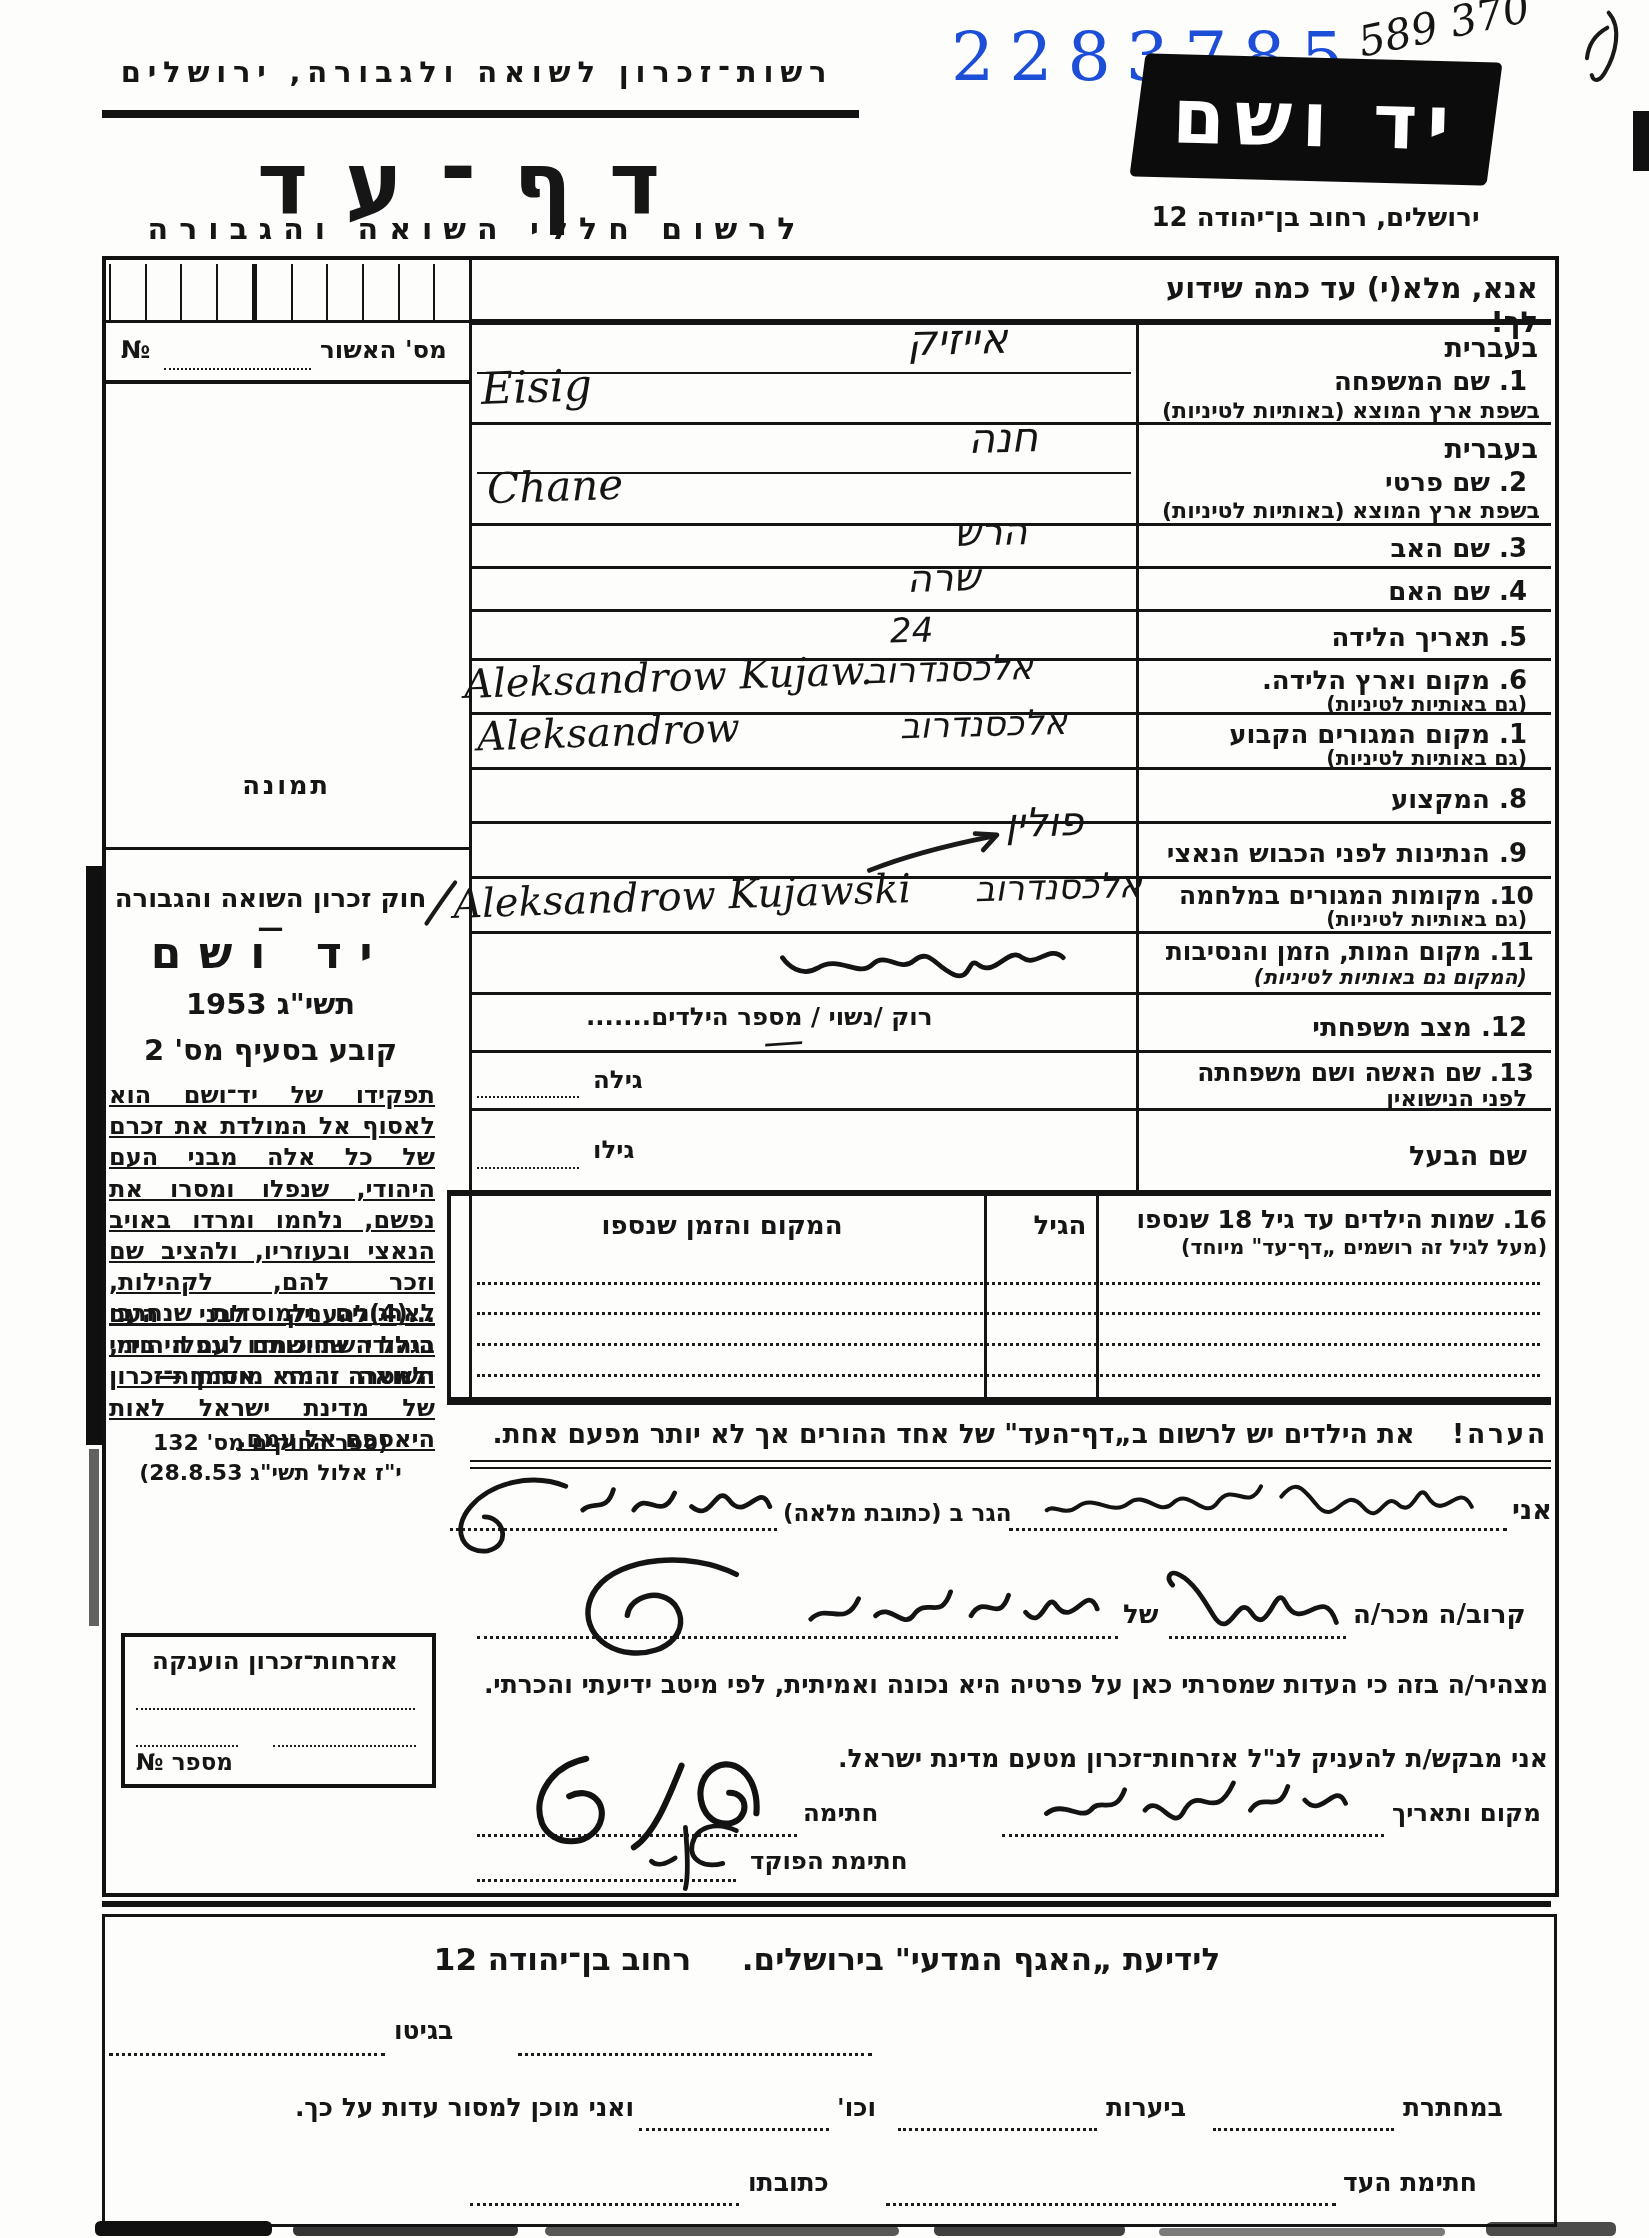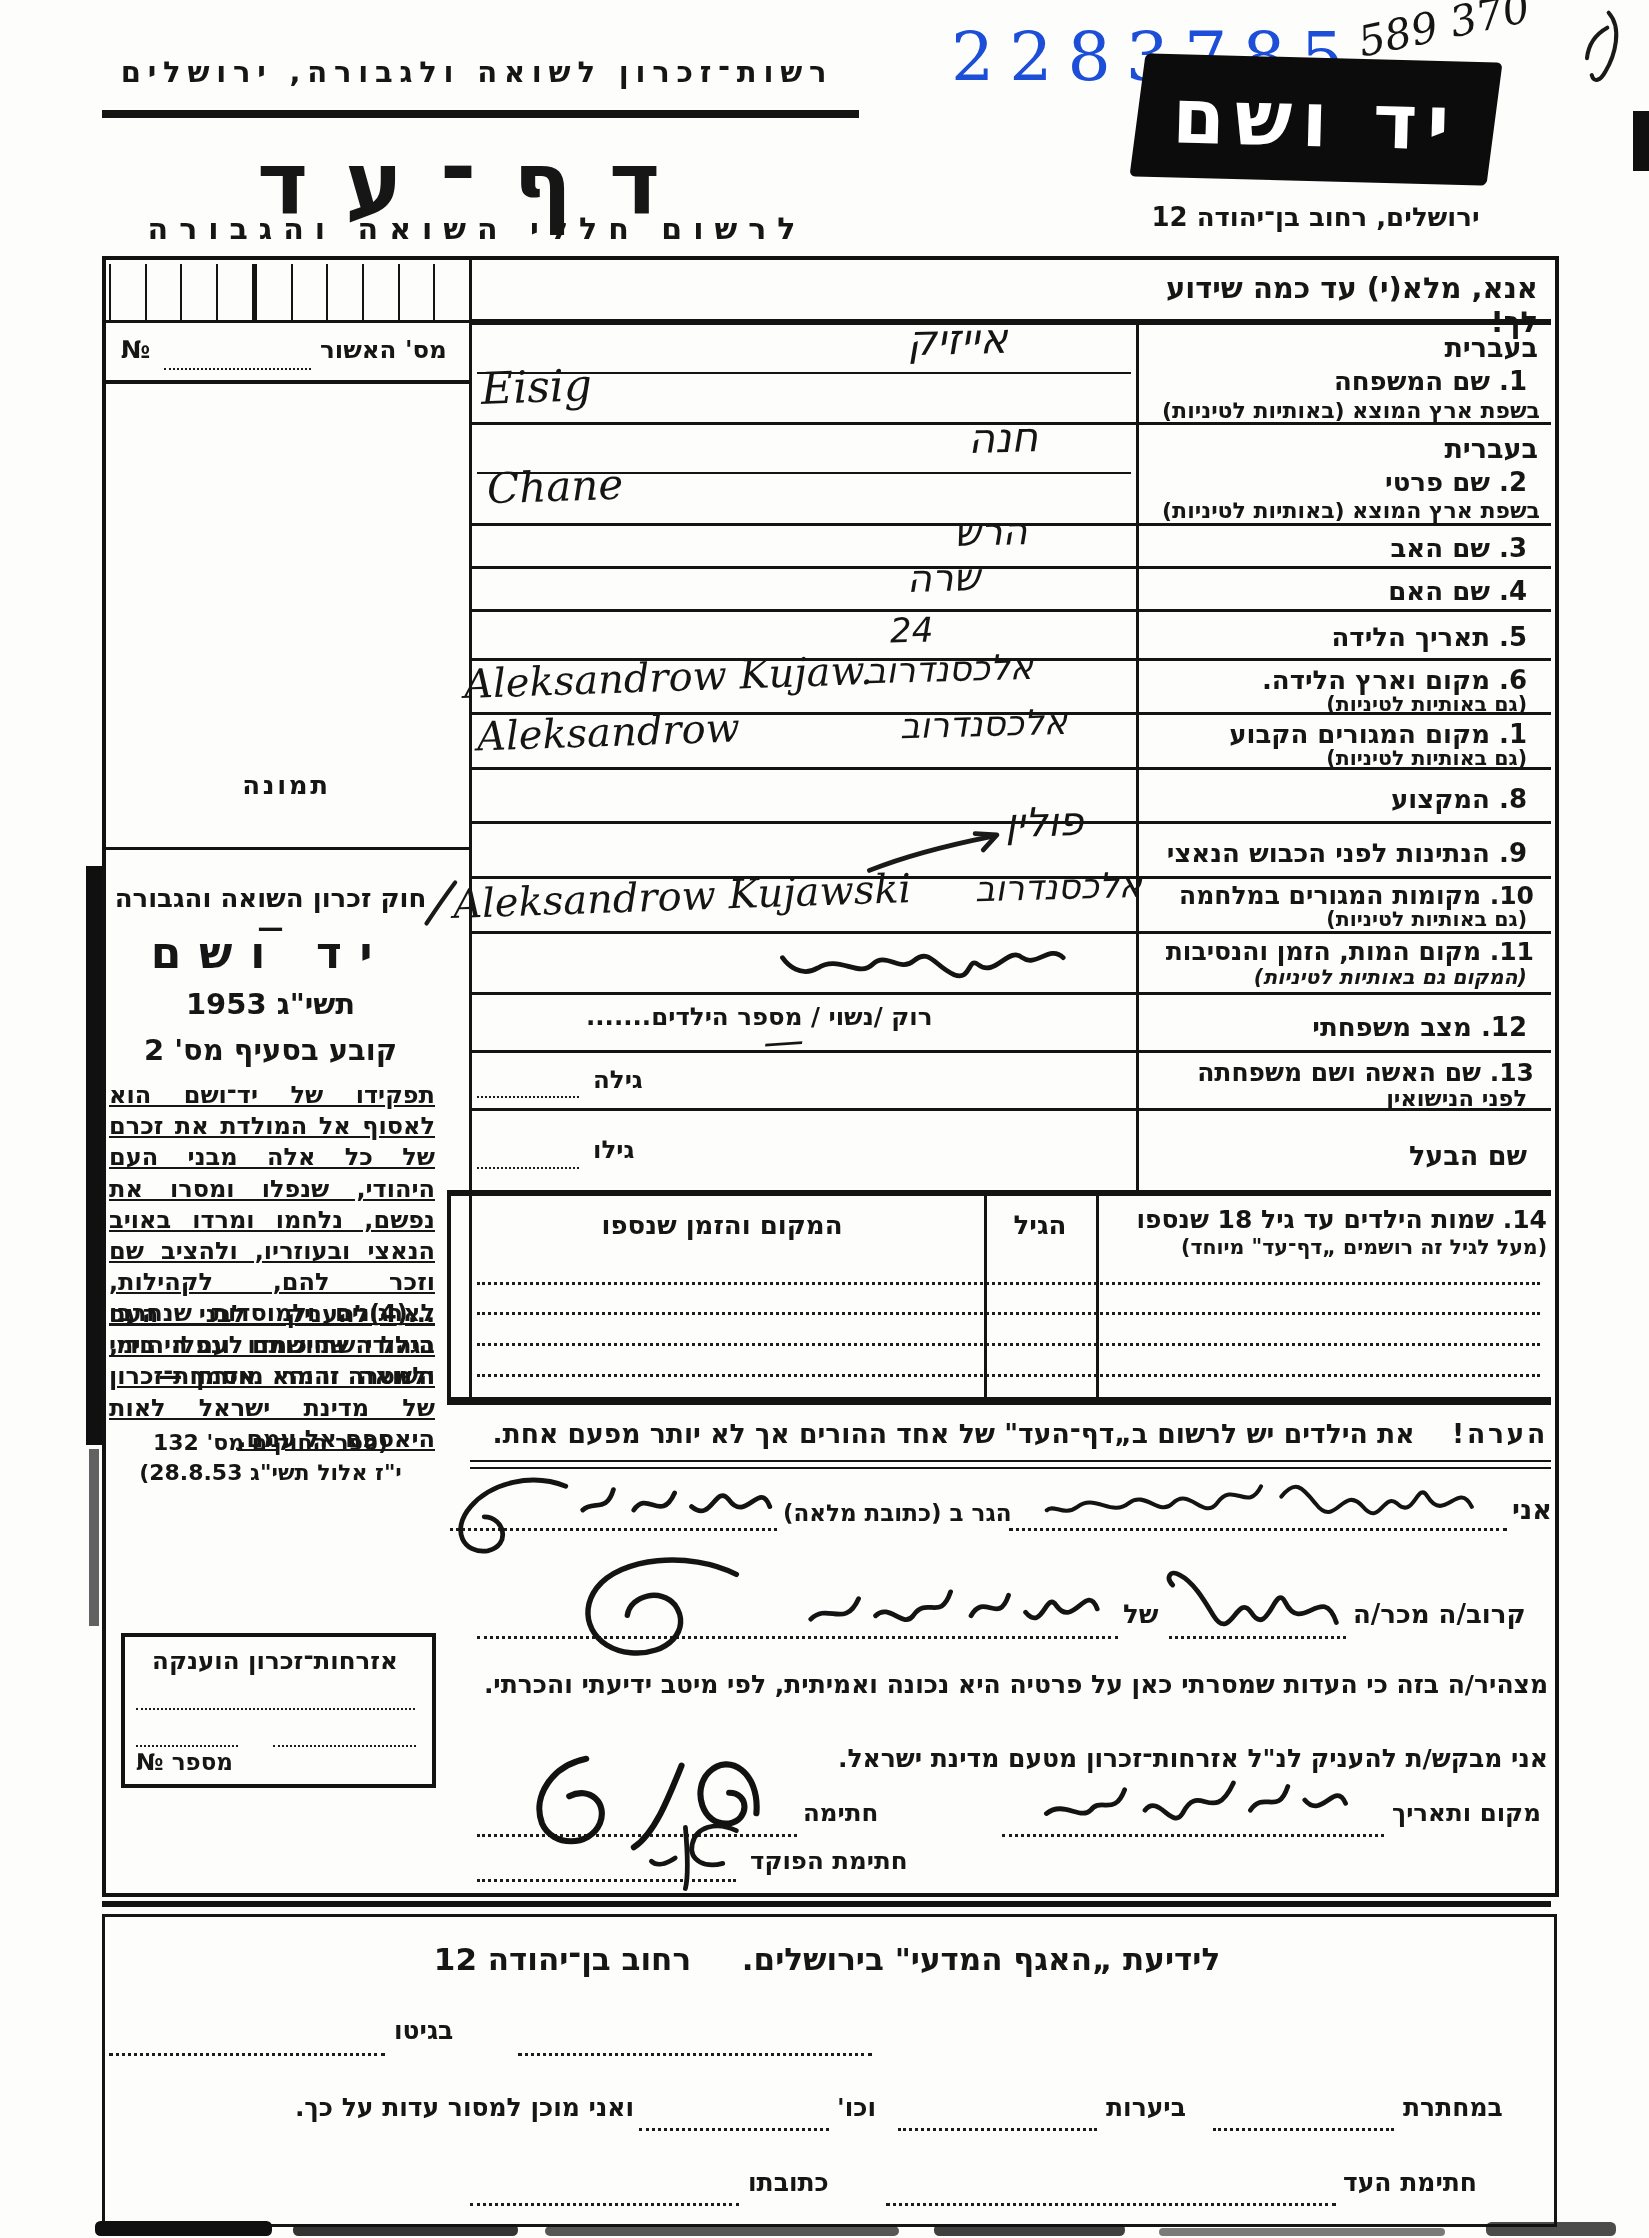--- a/index.html
+++ b/index.html
@@ -165,23 +165,23 @@
 
   <div class="dots" style="left:477px;top:1096px;width:102px;border-bottom-width:2.7px;"></div>
   <div class="abs rtl b" style="left:593px;top:1065px;font-size:24.5px;">גילה</div>
   <div class="dots" style="left:477px;top:1167px;width:102px;border-bottom-width:2.7px;"></div>
   <div class="abs rtl b" style="left:593px;top:1135px;font-size:24.5px;">גילו</div>
 
   <div class="rule thick" style="left:447px;top:1190px;width:1104px;"></div>
   <div class="vline" style="left:447px;top:1190px;height:211px;width:4.1px;"></div>
   <div class="vline" style="left:984px;top:1190px;height:211px;"></div>
   <div class="vline" style="left:1096px;top:1190px;height:211px;"></div>
-  <div class="abs rtl b" style="left:1111px;top:1205px;width:436px;font-size:25px;">14. שמות הילדים עד גיל 18 שנספו</div>
+  <div class="abs rtl b" style="left:1111px;top:1205px;width:436px;font-size:25px;">16. שמות הילדים עד גיל 18 שנספו</div>
   <div class="abs rtl b" style="left:1111px;top:1235px;width:436px;font-size:20.5px;">(מעל לגיל זה רושמים „דף־עד" מיוחד)</div>
-  <div class="abs rtl b" style="left:984px;top:1210px;width:112px;text-align:center;font-size:26px;">הגיל</div>
+  <div class="abs rtl b" style="left:984px;top:1210px;width:112px;text-align:center;font-size:26px;padding-left:20px;">הגיל</div>
   <div class="abs rtl b" style="left:470px;top:1210px;width:504px;text-align:center;font-size:26px;">המקום והזמן שנספו</div>
   <div class="dots" style="left:477px;top:1282px;width:1063px;"></div>
   <div class="dots" style="left:477px;top:1312px;width:1063px;"></div>
   <div class="dots" style="left:477px;top:1343px;width:1063px;"></div>
   <div class="dots" style="left:477px;top:1374px;width:1063px;"></div>
 
   <div class="rule thick" style="left:447px;top:1397px;width:1104px;height:8.2px;"></div>
   <div class="abs rtl" style="left:464px;top:1418px;width:1084px;text-align:right;font-size:26.6px;">
     <span class="b" style="letter-spacing:2.7px;">הערה!</span>
     <span style="display:inline-block;width:20.5px;"></span>

